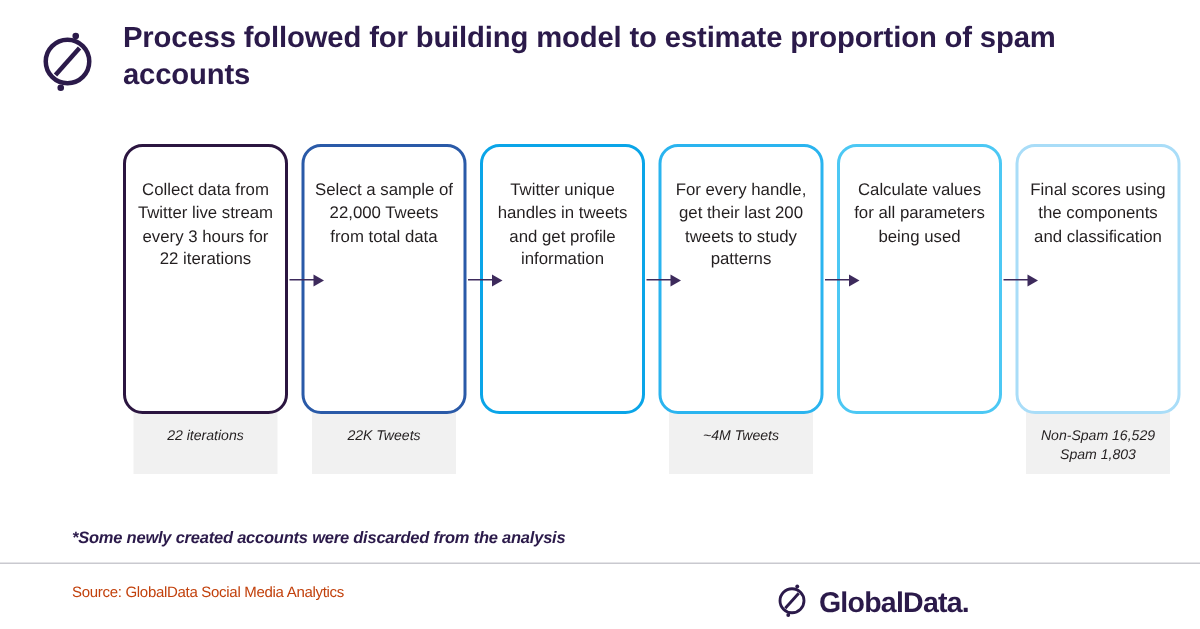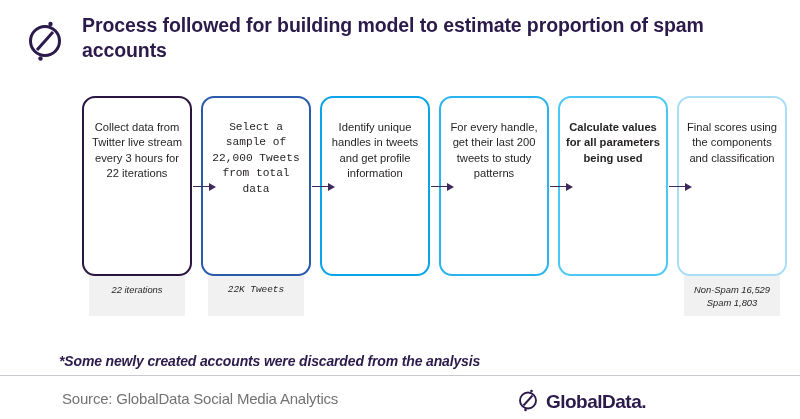--- a/index.html
+++ b/index.html
@@ -124,44 +124,44 @@
     width: 0;
     height: 0;
     border-top: 4.2px solid transparent;
     border-bottom: 4.2px solid transparent;
     border-left: 7px solid #3d2a5c;
   }
 
   
   .footnote {
     position: absolute;
-    left: 59px;
+    left: 48px;
     top: 353px;
-    font-size: 14px;
+    font-size: 11px;
     font-style: italic;
     font-weight: bold;
     color: #2b1a4a;
     letter-spacing: -0.15px;
   }
 
   .rule {
     position: absolute;
     left: 0;
     top: 375px;
     width: 800px;
     height: 1px;
     background: #c9c9cf;
   }
 
   .source {
     position: absolute;
-    left: 62px;
+    left: 48px;
     top: 390px;
-    font-size: 15px;
-    color: #737373;
+    font-size: 10px;
+    color: #c2410c;
     letter-spacing: -0.2px;
   }
 
   .footer-logo {
     position: absolute;
     right: 22px;
     top: 386px;
     display: flex;
     align-items: center;
     gap: 5px;
@@ -194,40 +194,41 @@
 
   <div class="flow">
 
     <div class="step" id="step-0" style="left: 82px;">
       <div class="step-box" id="box-0" style="border-color: rgb(43, 21, 64);">
         <div class="step-text">Collect data from Twitter live stream every 3 hours for 22 iterations</div>
       </div>
       <div class="step-caption">22 iterations</div>
     </div>
 
-    <div class="step" id="step-1" style="left: 201px; font-family: Liberation Mono, monospace;">
+    <div class="step" id="step-1" style="left: 201px;">
       <div class="step-box" id="box-1" style="border-color: rgb(42, 90, 168);">
         <div class="step-text">Select a sample of 22,000 Tweets from total data</div>
       </div>
       <div class="step-caption">22K Tweets</div>
     </div>
 
     <div class="step" id="step-2" style="left: 320px;">
       <div class="step-box" id="box-2" style="border-color: rgb(10, 165, 232);">
-        <div class="step-text">Identify unique handles in tweets and get profile information</div>
+        <div class="step-text">Twitter unique handles in tweets and get profile information</div>
       </div>
     </div>
 
     <div class="step" id="step-3" style="left: 439px;">
       <div class="step-box" id="box-3" style="border-color: rgb(42, 180, 239);">
         <div class="step-text">For every handle, get their last 200 tweets to study patterns</div>
       </div>
-    </div>
-
-    <div class="step" id="step-4" style="left: 558px; font-weight: bold;">
+      <div class="step-caption">~4M Tweets</div>
+    </div>
+
+    <div class="step" id="step-4" style="left: 558px;">
       <div class="step-box" id="box-4" style="border-color: rgb(76, 200, 244);">
         <div class="step-text">Calculate values for all parameters being used</div>
       </div>
 
     </div>
 
     <div class="step" id="step-5" style="left: 677px;">
       <div class="step-box" id="box-5" style="border-color: rgb(169, 221, 248); padding-left: 31px;">
         <div class="step-text">Final scores using the components and classification</div>
       </div>

